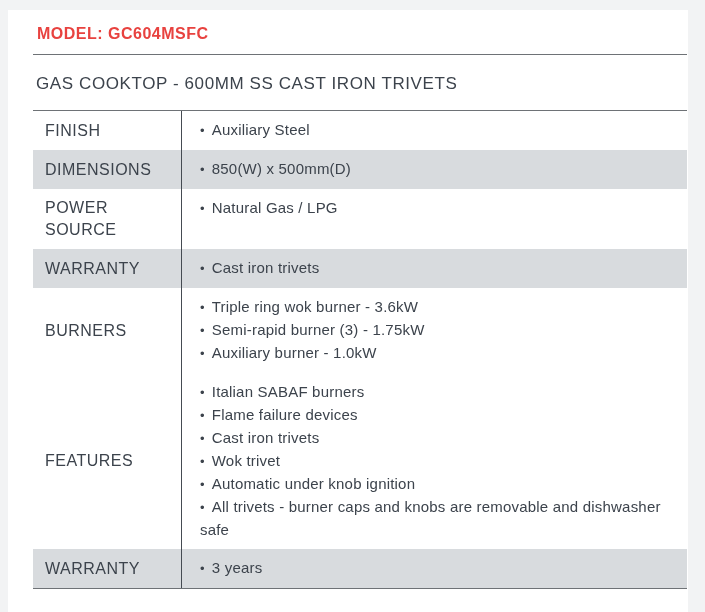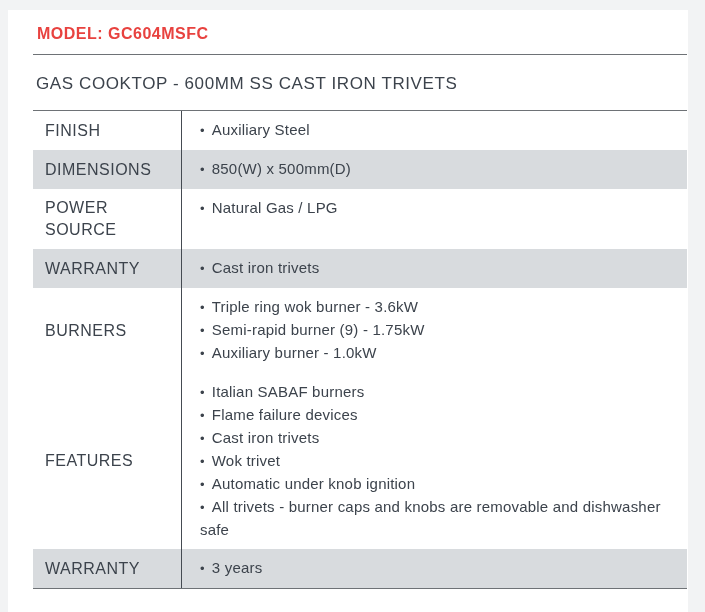--- a/index.html
+++ b/index.html
@@ -116,21 +116,21 @@
     <div class="cell-label">WARRANTY</div>
     <div class="cell-value">
           <div><span class="bullet">•</span><span>Cast iron trivets</span></div>
         </div>
   </div>
 
   <div class="row">
     <div class="cell-label">BURNERS</div>
     <div class="cell-value">
           <div><span class="bullet">•</span><span>Triple ring wok burner - 3.6kW</span></div>
-          <div><span class="bullet">•</span><span>Semi-rapid burner (9) - 1.75kW</span></div>
+          <div><span class="bullet">•</span><span>Semi-rapid burner (3) - 1.75kW</span></div>
           <div><span class="bullet">•</span><span>Auxiliary burner - 1.0kW</span></div>
         </div>
   </div>
 
 
   <div class="row">
     <div class="cell-label">FEATURES</div>
     <div class="cell-value">
           <div><span class="bullet">•</span><span>Italian SABAF burners</span></div>
           <div><span class="bullet">•</span><span>Flame failure devices</span></div>

